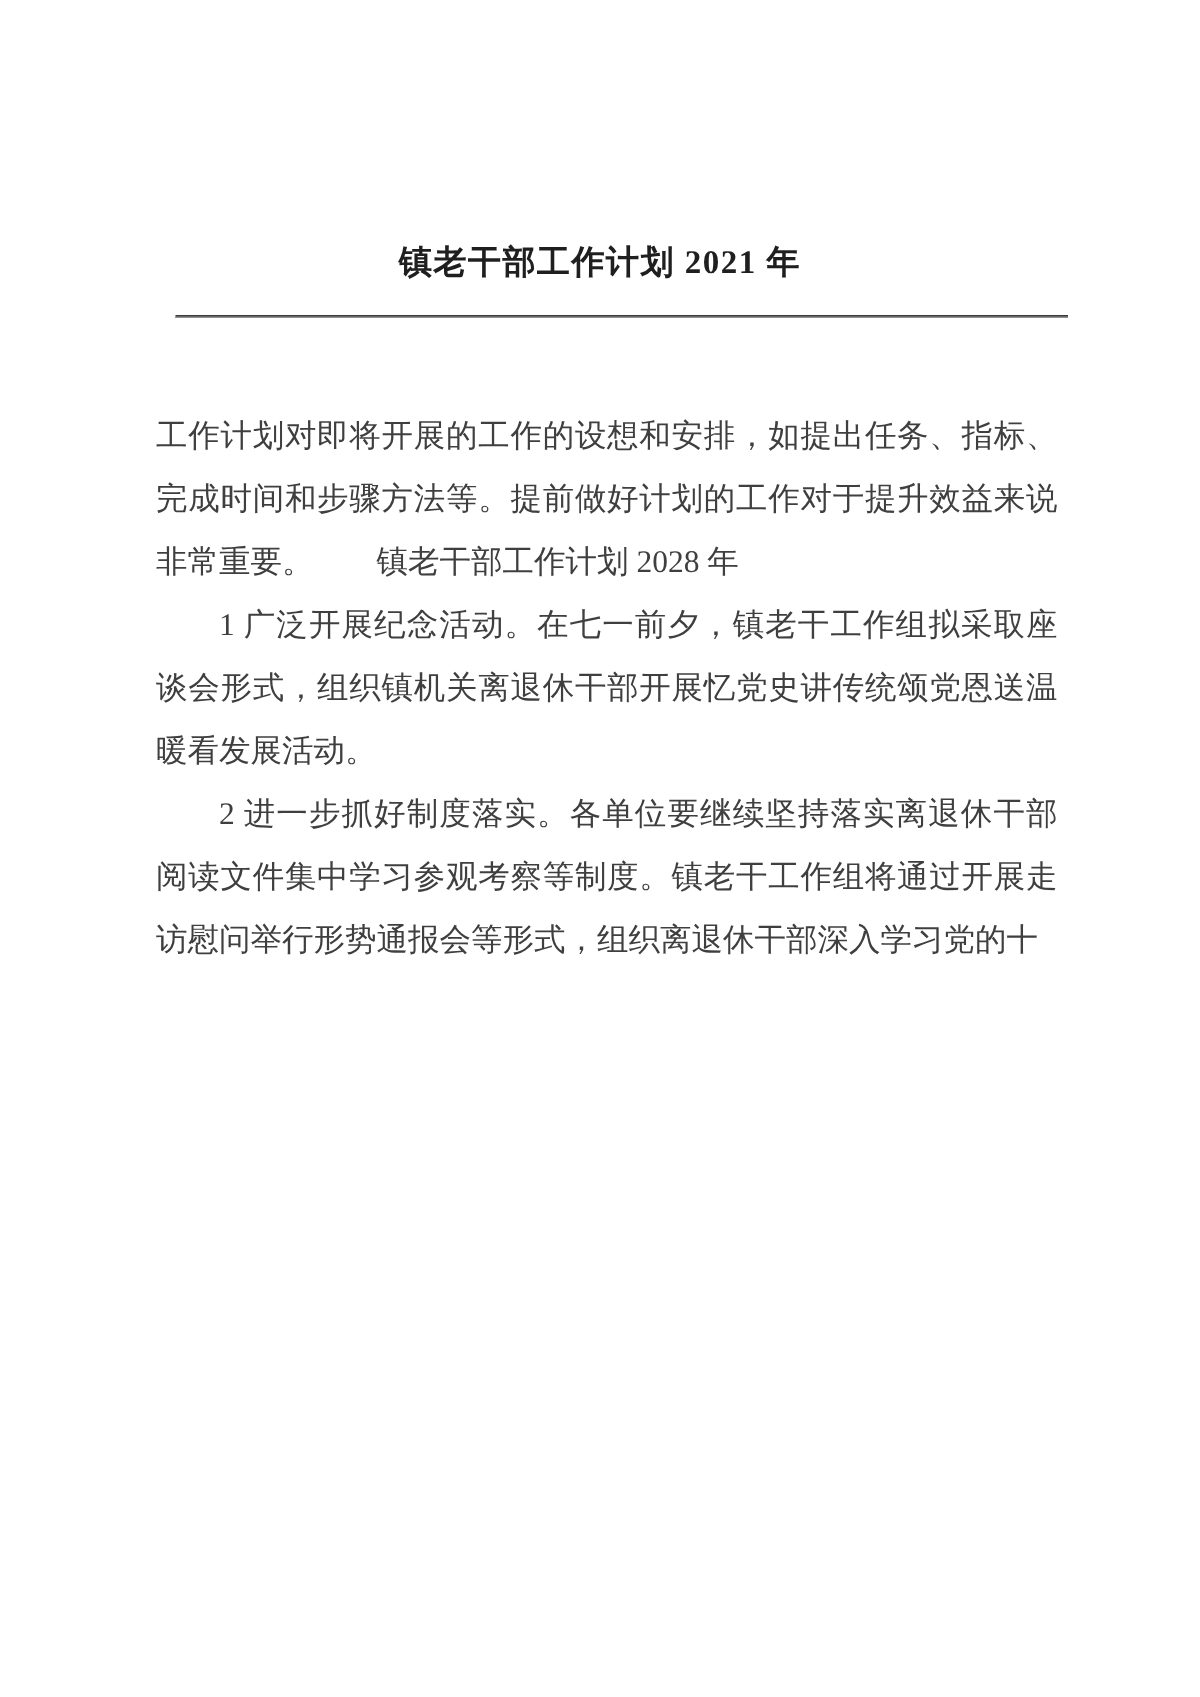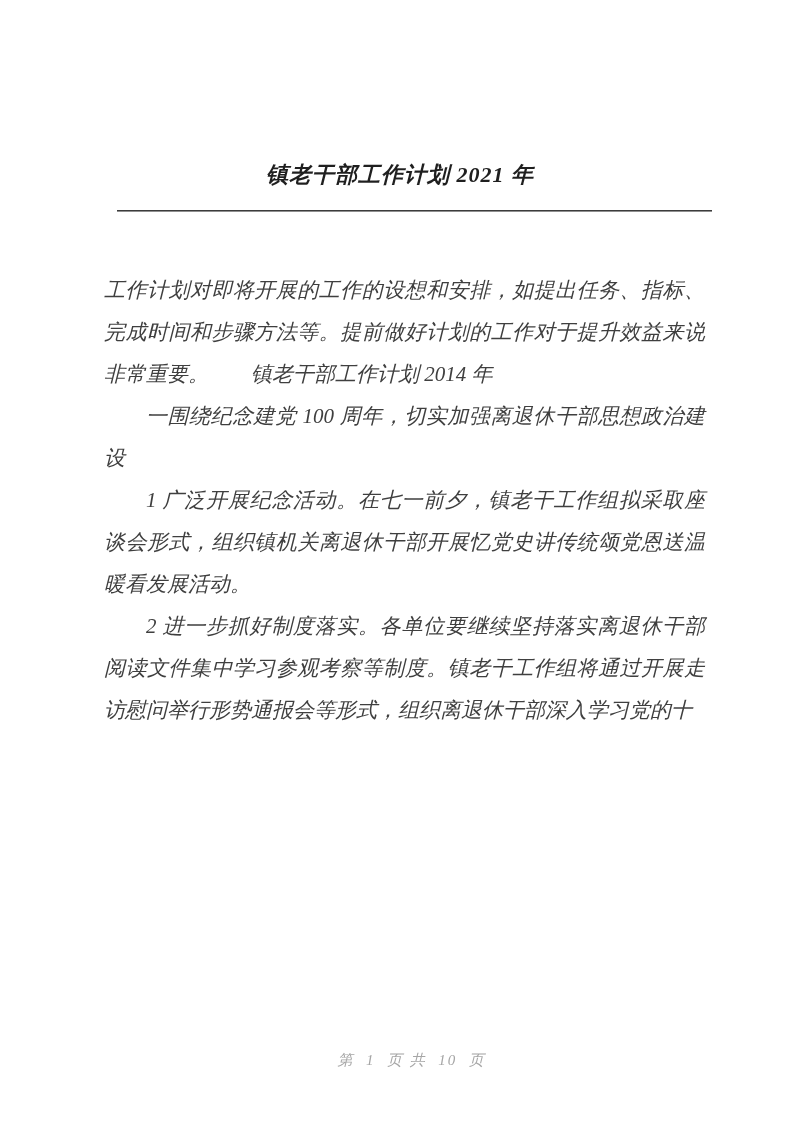--- a/index.html
+++ b/index.html
@@ -1,15 +1,15 @@
 <!DOCTYPE html>
 <html><head>
 <meta charset="utf-8">
 <style>
-  * { margin: 0; padding: 0; box-sizing: border-box; font-style: italic; }
+  * { margin: 0; padding: 0; box-sizing: border-box; }
   html, body { background: #ffffff; }
   .page {
     position: relative;
     width: 800px;
     height: 1131px;
     background: #ffffff;
     overflow: hidden;
     font-family: "Liberation Serif", "DejaVu Serif", serif;
   }
   .doc-title {
@@ -61,23 +61,19 @@
 </head>
 <body>
 
 <div class="page">
 
   <h1 class="doc-title">镇老干部工作计划 2021 年</h1>
 
   <div class="title-rule"></div>
 
   <div class="doc-body">
-    <p class="para">工作计划对即将开展的工作的设想和安排，如提出任务、指标、完成时间和步骤方法等。提前做好计划的工作对于提升效益来说非常重要。　　镇老干部工作计划 2014 年</p>
-    <p class="para indent">一围绕纪念建党 100 周年，切实加强离退休干部思想政治建设</p>
+    <p class="para">工作计划对即将开展的工作的设想和安排，如提出任务、指标、完成时间和步骤方法等。提前做好计划的工作对于提升效益来说非常重要。　　镇老干部工作计划 2028 年</p>
     <p class="para indent">1 广泛开展纪念活动。在七一前夕，镇老干工作组拟采取座谈会形式，组织镇机关离退休干部开展忆党史讲传统颂党恩送温暖看发展活动。</p>
     <p class="para indent">2 进一步抓好制度落实。各单位要继续坚持落实离退休干部阅读文件集中学习参观考察等制度。镇老干工作组将通过开展走访慰问举行形势通报会等形式，组织离退休干部深入学习党的十</p>
   </div>
 
-  <div class="page-footer">
-    <span>第  1  页 共  10  页</span>
-  </div>
 
 </div>
 
 </body></html>

